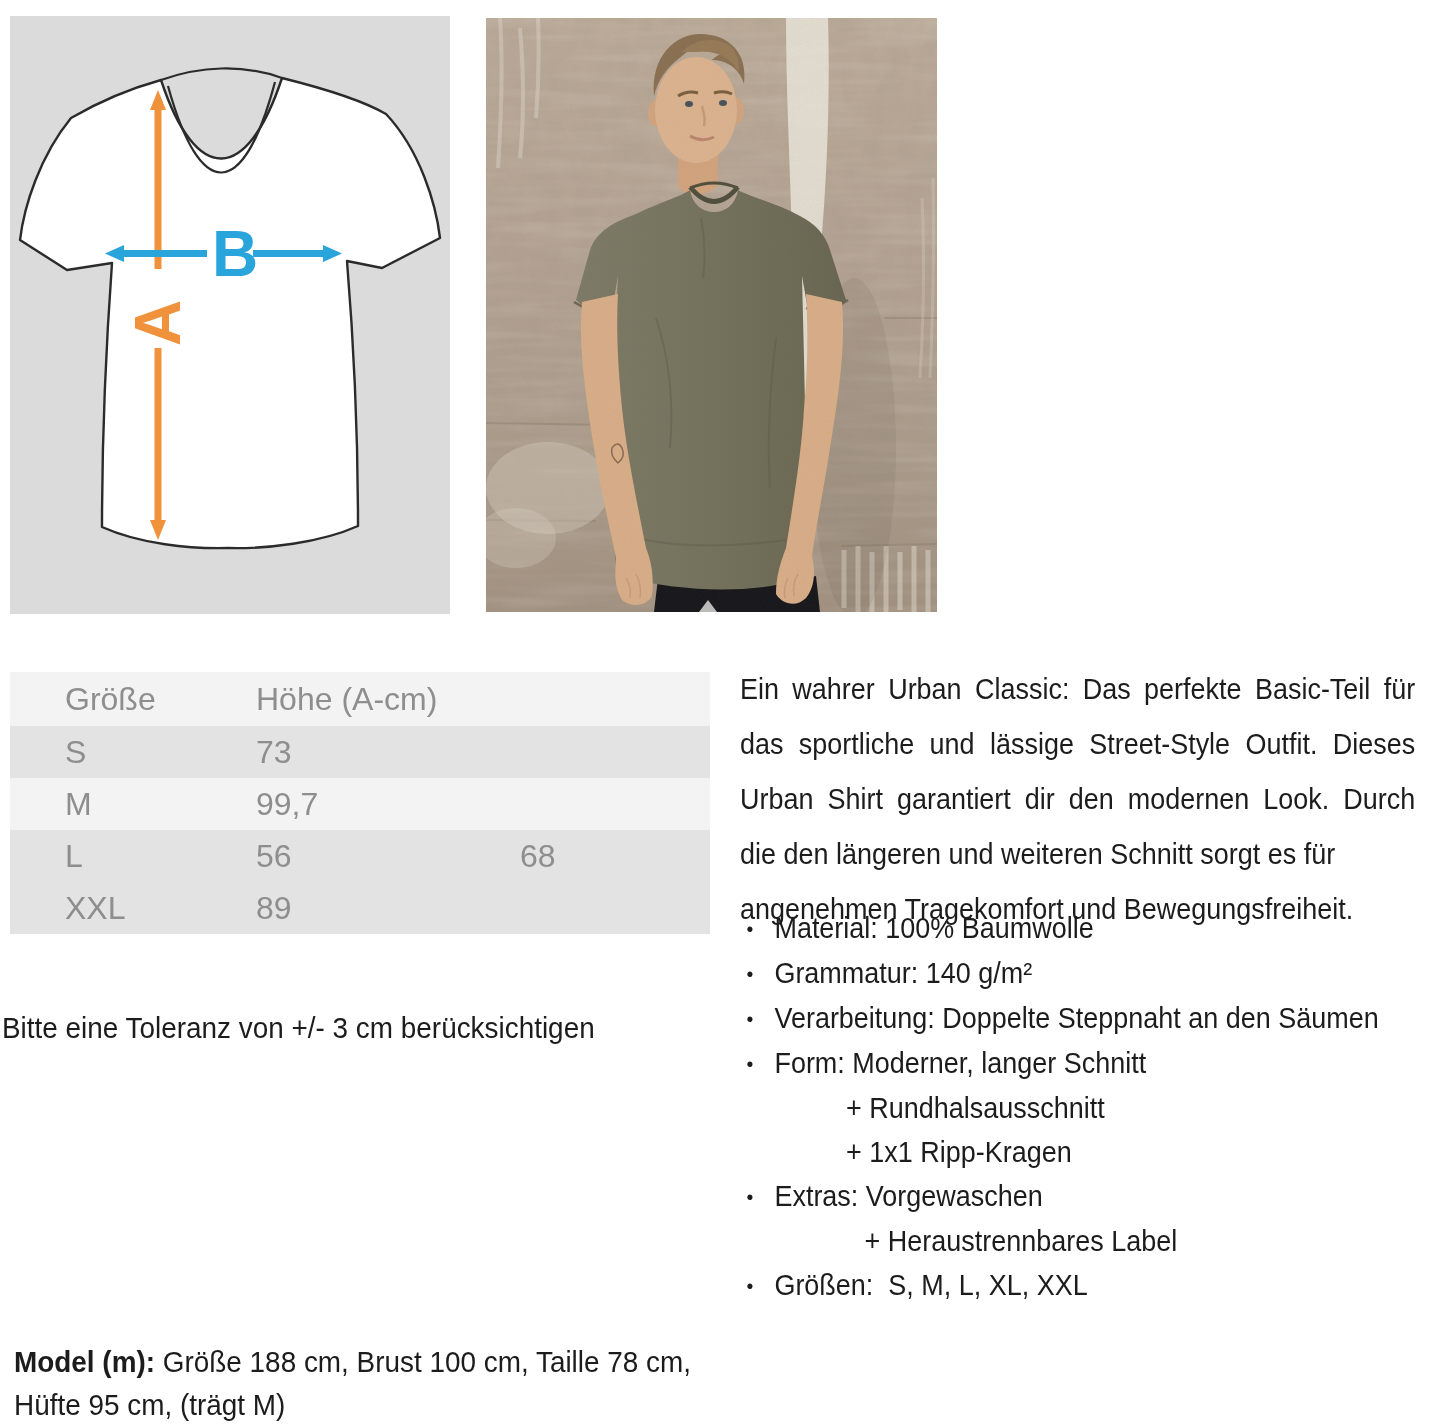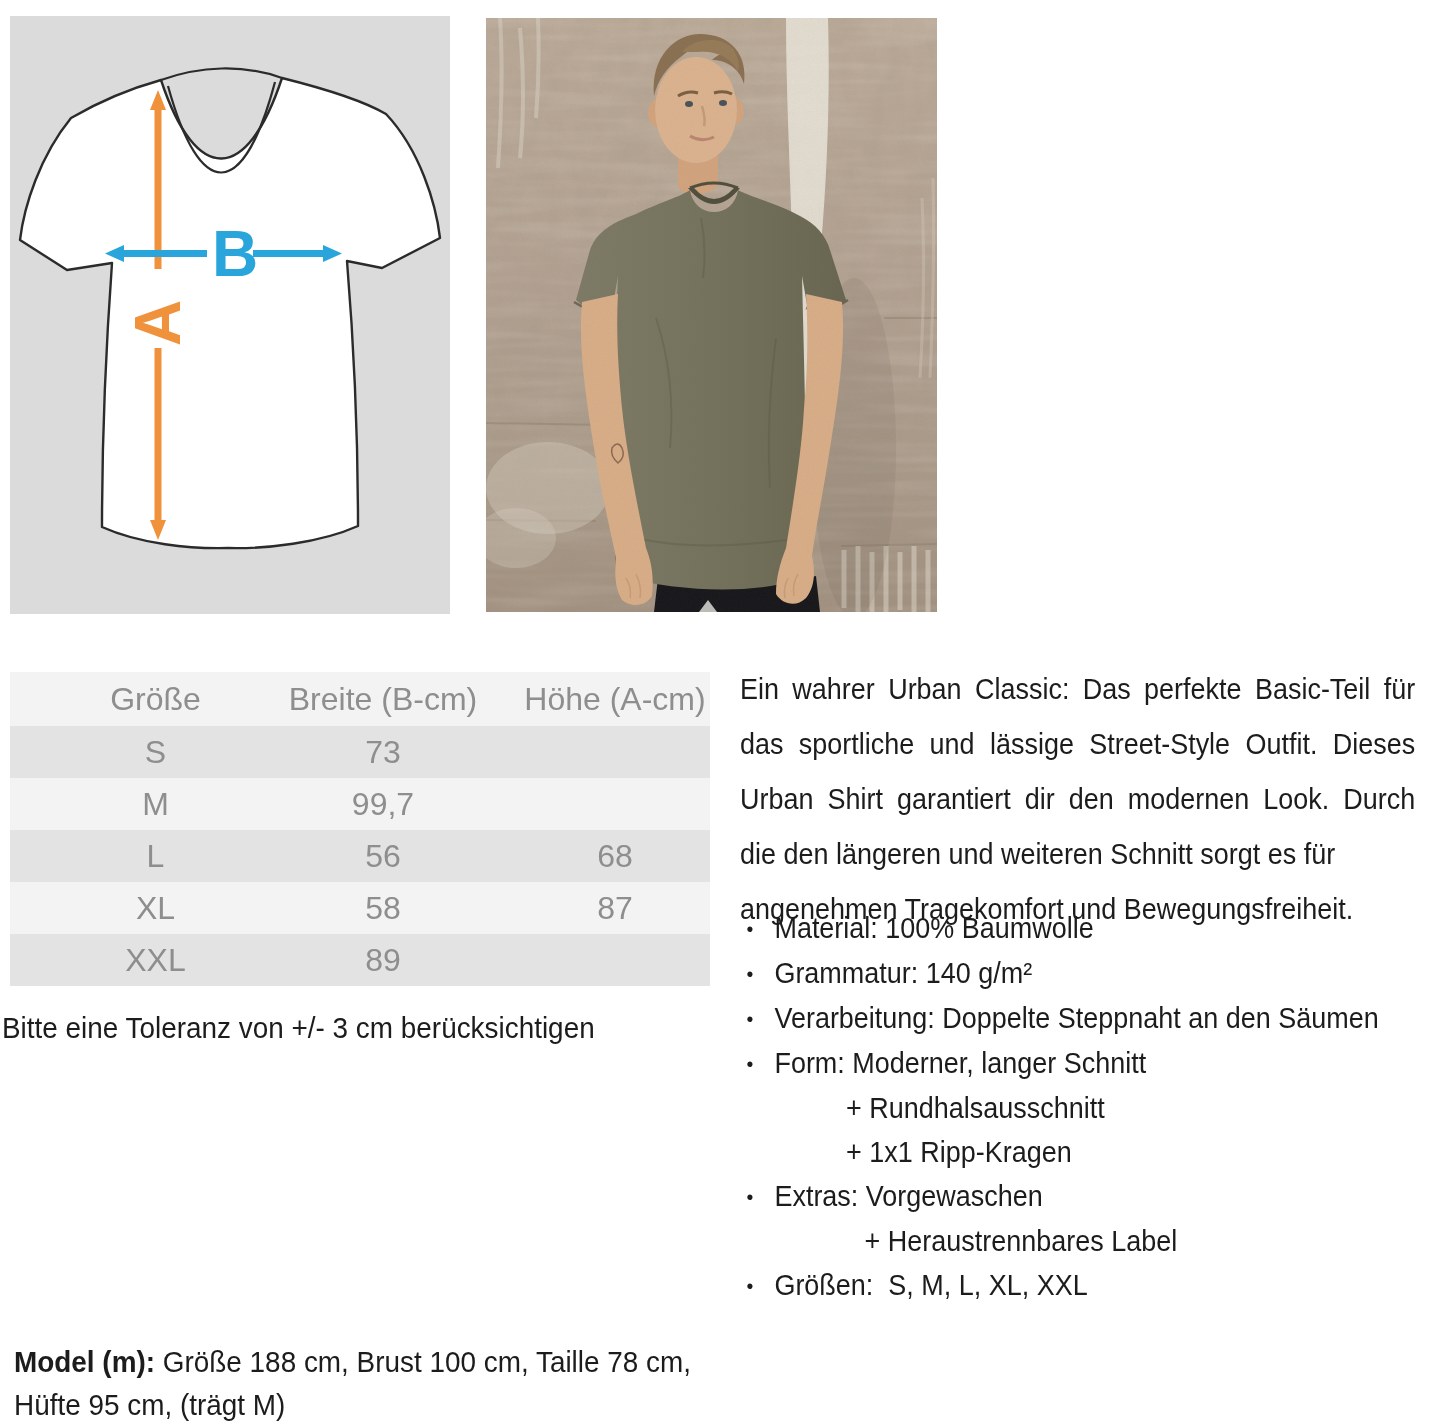--- a/index.html
+++ b/index.html
@@ -9,21 +9,21 @@
   }
   
   .diagram-panel{position:absolute;left:10px;top:16px;width:440px;height:598px;background:#dbdbdb;}
   
   .photo{position:absolute;left:486px;top:18px;width:451px;height:594px;overflow:hidden;}
   
   .size-table{position:absolute;left:10px;top:672px;width:700px;font-size:32px;color:#8e8e8e;}
   .trow{display:grid;grid-template-columns:236px 264px 200px;height:52px;align-items:center;background:#f3f3f3;}
   .trow.head{height:54px;background:#f3f3f3;}
   .trow.stripe{background:#e3e3e3;}
-  .tcell{padding-left:10px;white-space:nowrap;text-align:center;}
+  .tcell{padding-left:10px;white-space:nowrap;}
   .tcell.c1{padding-left:55px;}
   
   .cond{transform:scaleX(0.93);transform-origin:0 0;}
   
   .tolerance{position:absolute;left:2px;top:1008px;width:780px;font-size:30px;line-height:40px;}
   
   .description{position:absolute;left:740px;top:662px;width:726px;font-size:29px;line-height:55px;}
   .desc-line{white-space:normal;}
   .desc-line.j{text-align:justify;text-align-last:justify;}
   
@@ -201,40 +201,34 @@
         <path d="M126,430 q6,-8 10,0 q4,9 -4,15 q-8,-7 -6,-15 z" stroke="#8a6a50" stroke-width="1.5" fill="none"></path>
       </g>
 
       <rect width="451" height="594" filter="url(#grainAll)" opacity="0.28"></rect>
     </svg>
   </div>
 
   <div class="size-table">
     <div class="trow head">
       <div class="tcell c1">Größe</div>
-      <div class="tcell">Breite (B-cm)</div>
       <div class="tcell">Höhe (A-cm)</div>
     </div>
     <div class="trow stripe">
       <div class="tcell c1">S</div>
       <div class="tcell">73</div>
     </div>
     <div class="trow">
       <div class="tcell c1">M</div>
       <div class="tcell">99,7</div>
     </div>
     <div class="trow stripe">
       <div class="tcell c1">L</div>
       <div class="tcell">56</div>
       <div class="tcell">68</div>
-    </div>
-    <div class="trow">
-      <div class="tcell c1">XL</div>
-      <div class="tcell">58</div>
-      <div class="tcell">87</div>
     </div>
     <div class="trow stripe">
       <div class="tcell c1">XXL</div>
       <div class="tcell">89</div>
     </div>
   </div>
 
   <div class="tolerance cond">Bitte eine Toleranz von +/- 3 cm berücksichtigen</div>
 
   <div class="description cond">

